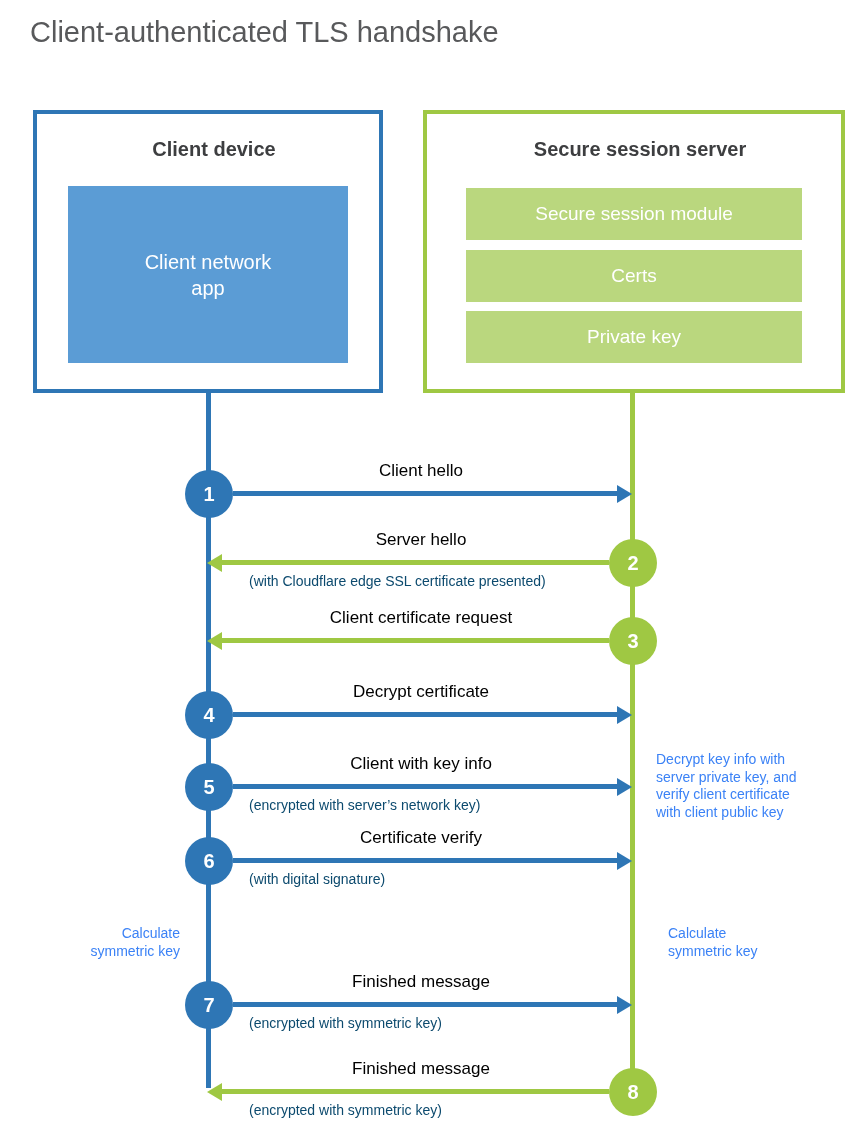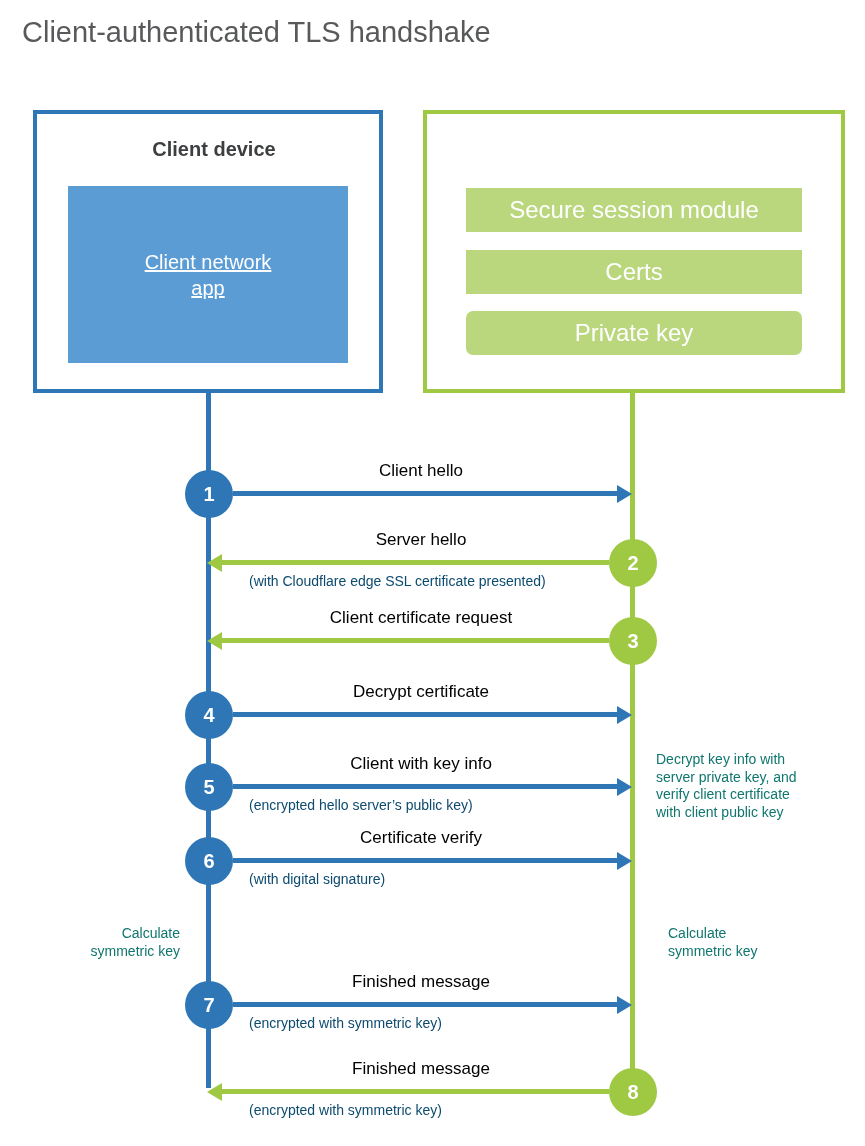--- a/index.html
+++ b/index.html
@@ -1,43 +1,43 @@
 <!DOCTYPE html>
 <html style="--blue: #2e76b5; --blue-fill: #5b9cd5; --green: #9fc843; --green-fill: #bad77e;"><head>
 <meta charset="utf-8">
 <style>
   html, body { margin:0; padding:0; background:#ffffff; }
   body { font-family:"Liberation Sans", "DejaVu Sans", sans-serif; }
   .page { position:relative; width:865px; height:1146px; background:#ffffff; overflow:hidden; }
 
   .diagram-title {
-    position:absolute; left:22px; top:16px;
+    position:absolute; left:30px; top:16px;
     font-size:29px; font-weight:300; color:#58595b;
   }
 
   
   .actor-box { position:absolute; top:110px; height:283px; box-sizing:border-box; background:#fff; }
   .client-box { left:33px; width:350px; border:4px solid var(--blue); }
   .server-box { left:423px; width:422px; border:4px solid var(--green); }
   .box-title {
     position:absolute; left:12px; right:0; top:24px; text-align:center;
     font-size:20px; font-weight:700; color:#3d3e40;
   }
   .client-app {
     position:absolute; left:31px; top:72px; width:280px; height:177px;
     background:var(--blue-fill); color:#ffffff; font-size:20px;
     display:flex; align-items:center; justify-content:center;
-    text-align:center; white-space:pre-line; line-height:1.3;text-decoration:underline;
+    text-align:center; white-space:pre-line; line-height:1.3;
   }
   .server-bar {
-    position:absolute; left:39px; width:336px; height:44px;
-    background:var(--green-fill); color:#ffffff; font-size:24px;
+    position:absolute; left:39px; width:336px; height:52px;
+    background:var(--green-fill); color:#ffffff; font-size:19px;
     display:flex; align-items:center; justify-content:center;
   }
-  .bar-1 { top:74px; } .bar-2 { top:136px;text-align:right; } .bar-3 { top:197px;border-radius:7px; }
+  .bar-1 { top:74px; } .bar-2 { top:136px;text-align:right; } .bar-3 { top:197px; }
 
   
   .lifeline { position:absolute; width:5px; top:393px; z-index:1; }
   .lifeline.blue  { left:206px; height:695px; background:var(--blue); }
   .lifeline.green { left:630px; height:701px; background:var(--green); }
 
   
   .step { display:contents; }
   .step-circle {
     position:absolute; width:48px; height:48px; border-radius:50%;
@@ -63,41 +63,42 @@
   .step-label {
     position:absolute; left:211px; width:420px; text-align:center;
     font-size:17px; color:#000000; top:calc((var(--cy) - 33) * 1px);
   }
   .step-sublabel {
     position:absolute; left:211px; width:420px; text-align:left;
     font-size:14px; color:#0c4a6e; top:calc((var(--cy) + 10) * 1px);padding-left:38px;
   }
 
   
-  .note { position:absolute; font-size:14px; color:#0f766e; line-height:1.25; white-space:pre-line; }
+  .note { position:absolute; font-size:14px; color:#3b82f6; line-height:1.25; white-space:pre-line; }
   .note-decrypt   { left:656px; top:751px; width:200px; text-align:left; }
   .note-calc-left { left:40px;  top:925px; width:140px; text-align:right; }
   .note-calc-right{ left:668px; top:925px; width:140px; text-align:left; }
 </style>
 </head>
 <body>
 
 <div class="page">
 
   <div class="diagram-title">Client-authenticated TLS handshake</div>
 
   
   <div class="actor-box client-box">
     <div class="box-title">Client device</div>
     <div class="client-app">Client network
 app</div>
   </div>
 
   
   <div class="actor-box server-box">
+    <div class="box-title">Secure session server</div>
     <div class="server-bar bar-1">Secure session module</div>
     <div class="server-bar bar-2">Certs</div>
     <div class="server-bar bar-3">Private key</div>
   </div>
 
   
   <div class="lifeline blue"></div>
   <div class="lifeline green"></div>
 
   
@@ -129,21 +130,21 @@
   <div class="step" style="--cy:715">
     <div class="step-label">Decrypt certificate</div>
     <div class="arrow-line blue"></div>
     <div class="arrowhead right"></div>
     <div class="step-circle blue">4</div>
   </div>
 
   
   <div class="step" style="--cy:787">
     <div class="step-label">Client with key info</div>
-    <div class="step-sublabel">(encrypted hello server’s public key)</div>
+    <div class="step-sublabel">(encrypted with server’s network key)</div>
     <div class="arrow-line blue"></div>
     <div class="arrowhead right"></div>
     <div class="step-circle blue">5</div>
   </div>
 
   
   <div class="step" style="--cy:861">
     <div class="step-label">Certificate verify</div>
     <div class="step-sublabel">(with digital signature)</div>
     <div class="arrow-line blue"></div>

